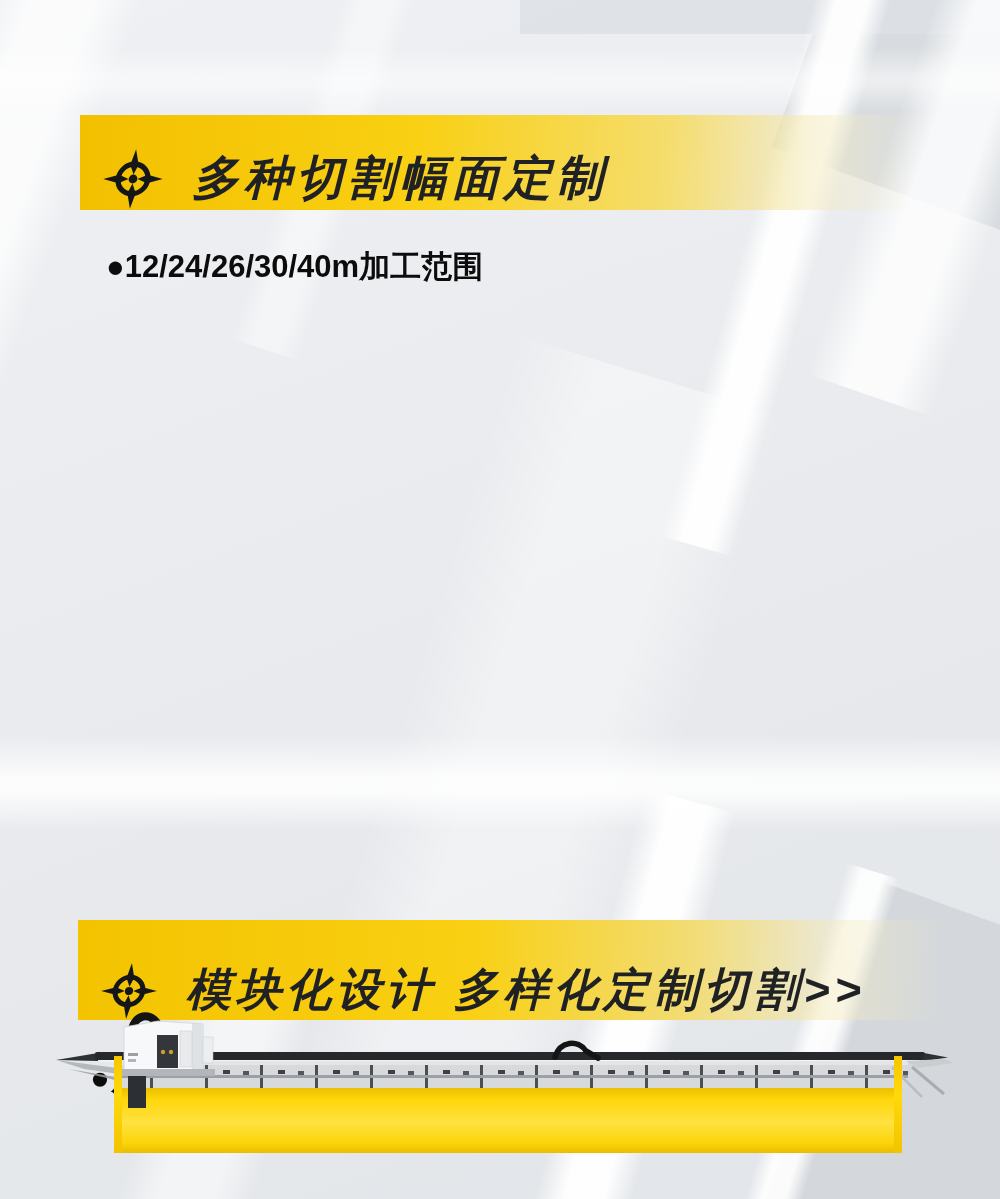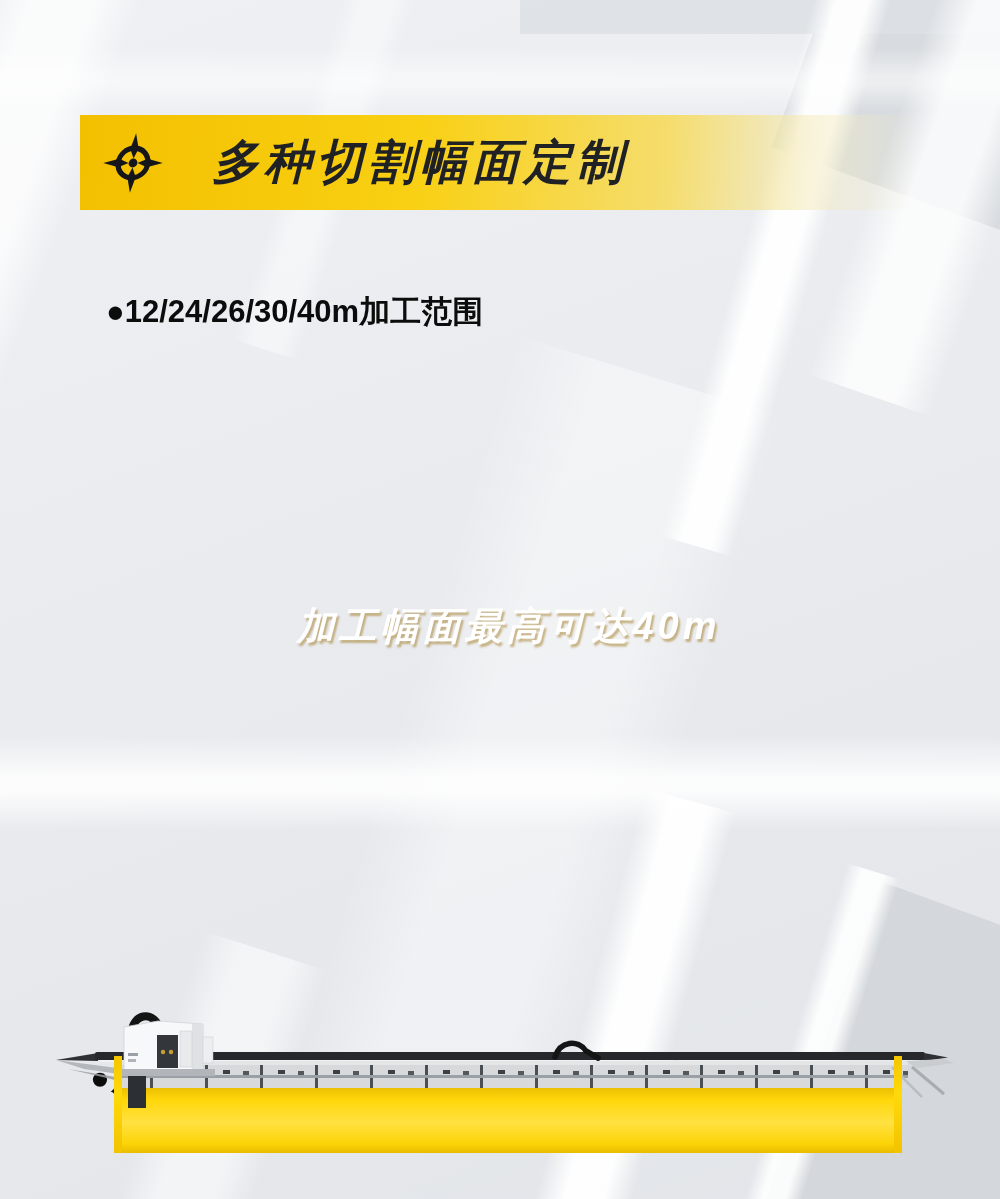--- a/index.html
+++ b/index.html
@@ -8,40 +8,40 @@
     background:linear-gradient(160deg,#eef0f3 0%,#e9ebee 45%,#e2e5e9 100%);
     font-family:"Liberation Sans","DejaVu Sans",sans-serif;
     color:#111;
   }
   
   .ray{position:absolute;background:linear-gradient(90deg,rgba(255,255,255,0),#ffffff 30%,#ffffff 70%,rgba(255,255,255,0));}
   .wedge{position:absolute;}
   .hband{position:absolute;left:0;right:0;background:linear-gradient(rgba(255,255,255,0),#ffffff 45%,#ffffff 60%,rgba(255,255,255,0));}
   
   .hdr{
-    position:absolute; display:flex; align-items:center;gap:20px;
+    position:absolute; display:flex; align-items:flex-end;
   }
   .hdr1{
     left:80px; top:115px; width:840px; height:95px;
     background:linear-gradient(93deg,#f3c000 0%,#f9d013 40%,#f5dd6e 70%,rgba(244,234,185,0.55) 86%,rgba(244,234,185,0) 99%);
   }
   .hdr2{
     left:78px; top:920px; width:872px; height:100px;
     background:linear-gradient(93deg,#f3c300 0%,#f9d013 45%,#f2dc74 70%,rgba(244,234,185,0.45) 86%,rgba(244,234,185,0) 99%);
   }
   .hdr .icon{width:62px;height:62px;margin-left:22px;flex:0 0 auto;transform:skewX(-6deg);}
   .hdr .title{
     margin-left:28px; font-size:47px; font-weight:700; font-style:italic;
     letter-spacing:5px; color:#1f2124; white-space:nowrap;
   }
   
   .bullet{
     position:absolute; font-weight:700; color:#0c0c0c; white-space:nowrap;
   }
-  .bullet1{left:106px; top:246px; font-size:31px;margin-top:45px;}
+  .bullet1{left:106px; top:246px; font-size:31px;}
   .bullet2{left:90px; top:1056px; font-size:33px; letter-spacing:1px;}
   .para{
     position:absolute; left:112px; top:348px; width:852px;
     font-size:30px; line-height:62px; color:#141414; letter-spacing:1px;
   }
   
   .machine-wrap{position:absolute;left:0;top:495px;width:1000px;height:180px;}
   .ribbon{
     position:absolute; left:121px; top:590px; width:775px; height:68px;
     background:linear-gradient(#e5ba00 0%,#ffd70a 22%,#ffe141 55%,#fcd408 86%,#e8bd00 100%);
@@ -145,18 +145,28 @@
         <rect x="88" y="62" width="8" height="3" fill="#b0b5ba"></rect>
         <rect x="163" y="40" width="10" height="26" fill="#eceeef" stroke="#c8cbce" stroke-width="0.5"></rect>
         <rect x="80" y="72" width="95" height="7" fill="#b2b6ba"></rect>
         <rect x="88" y="79" width="18" height="32" fill="#2c2f33"></rect>
       </g>
     </svg>
 
     <div class="ribbon-edge left"></div>
     <div class="ribbon-edge right"></div>
   </div>
-  <div class="ribbon-label">加工幅面最高可达40m</div>
 
+  <div class="hdr hdr2">
+    <svg class="icon" viewBox="0 0 48 48" style="width:58px;height:58px;">
+      <circle cx="24" cy="24" r="11.5" fill="none" stroke="#15161a" stroke-width="4"></circle>
+      <circle cx="24" cy="24" r="3.4" fill="#15161a"></circle>
+      <polygon points="24,1 27.2,13 24,20.5 20.8,13" fill="#15161a"></polygon>
+      <polygon points="24,47 27.2,35 24,27.5 20.8,35" fill="#15161a"></polygon>
+      <polygon points="1,24 13,20.8 20.5,24 13,27.2" fill="#15161a"></polygon>
+      <polygon points="47,24 35,20.8 27.5,24 35,27.2" fill="#15161a"></polygon>
+    </svg>
+    <span class="title" style="font-size:45px;">模块化设计 多样化定制切割&gt;&gt;</span>
+  </div>
 
   <div class="bullet bullet2">●床身采用模块化设计，经久耐用，维护更便捷</div>
 
 </div>
 
 </body></html>

